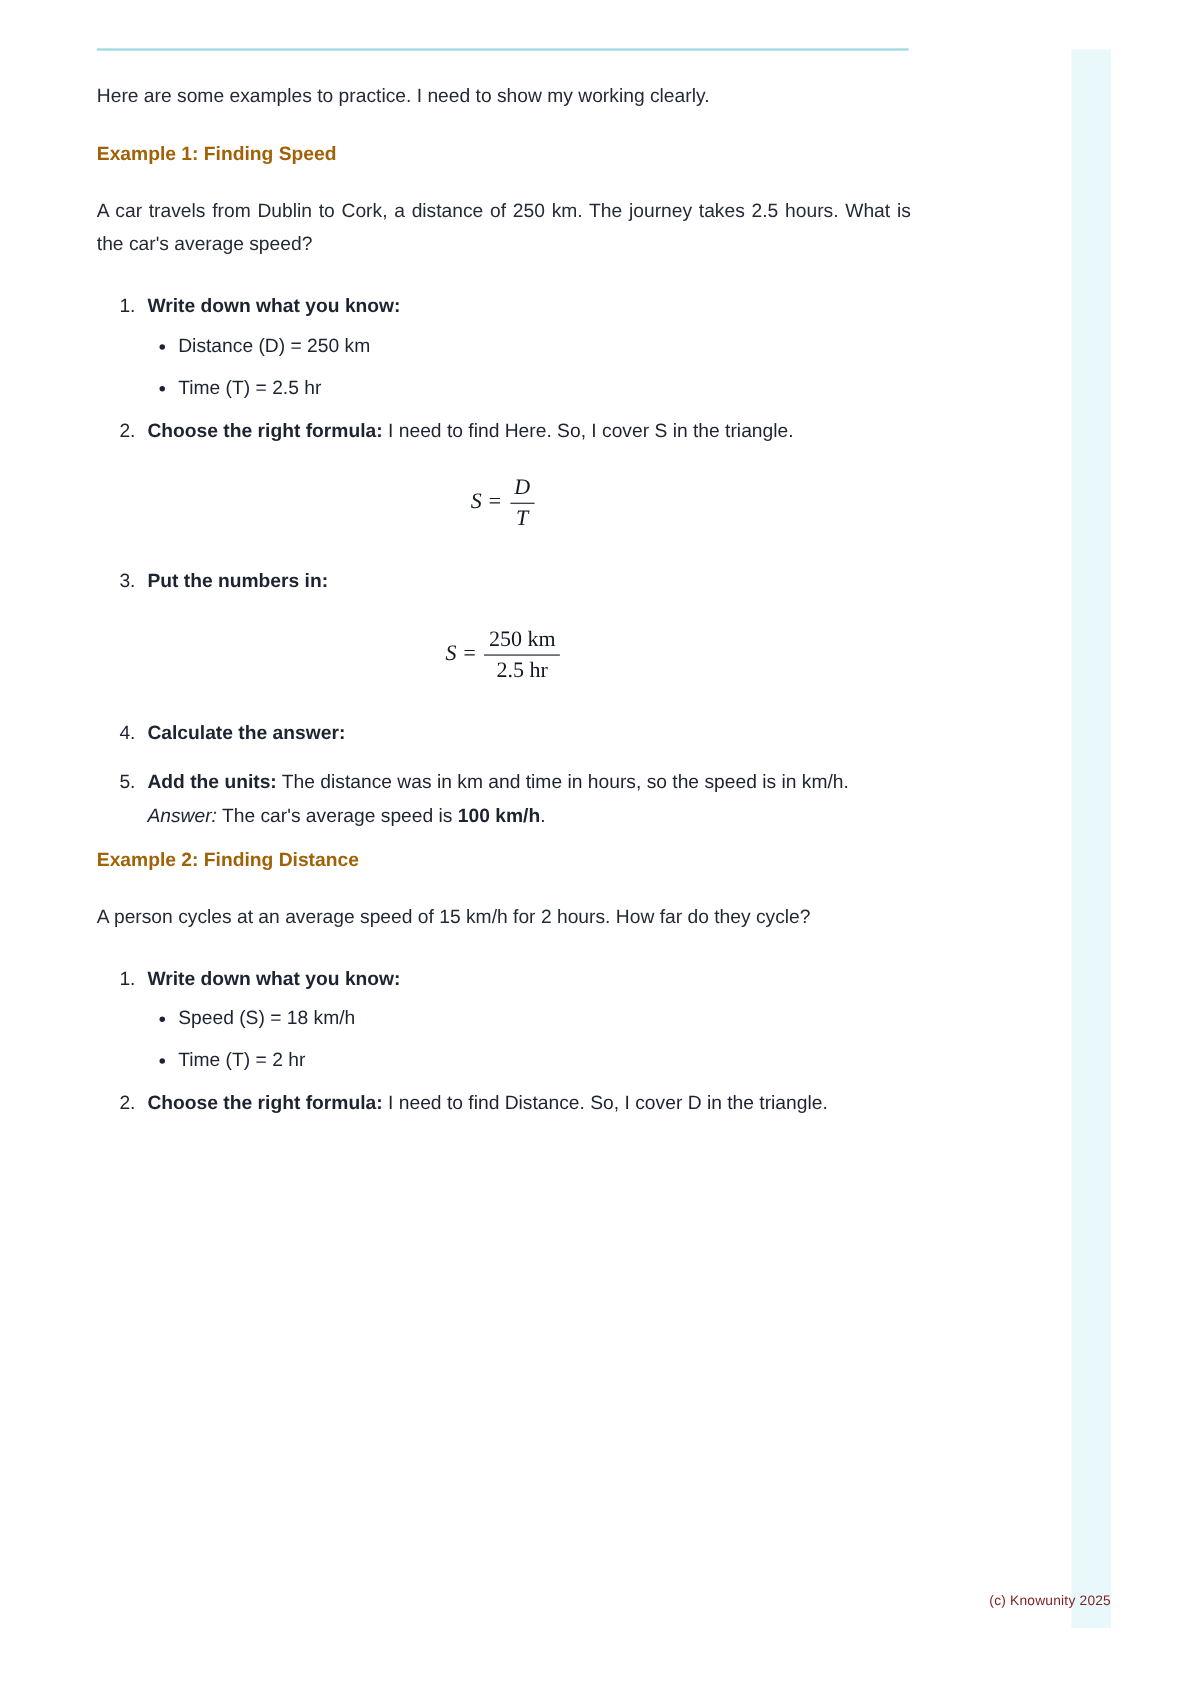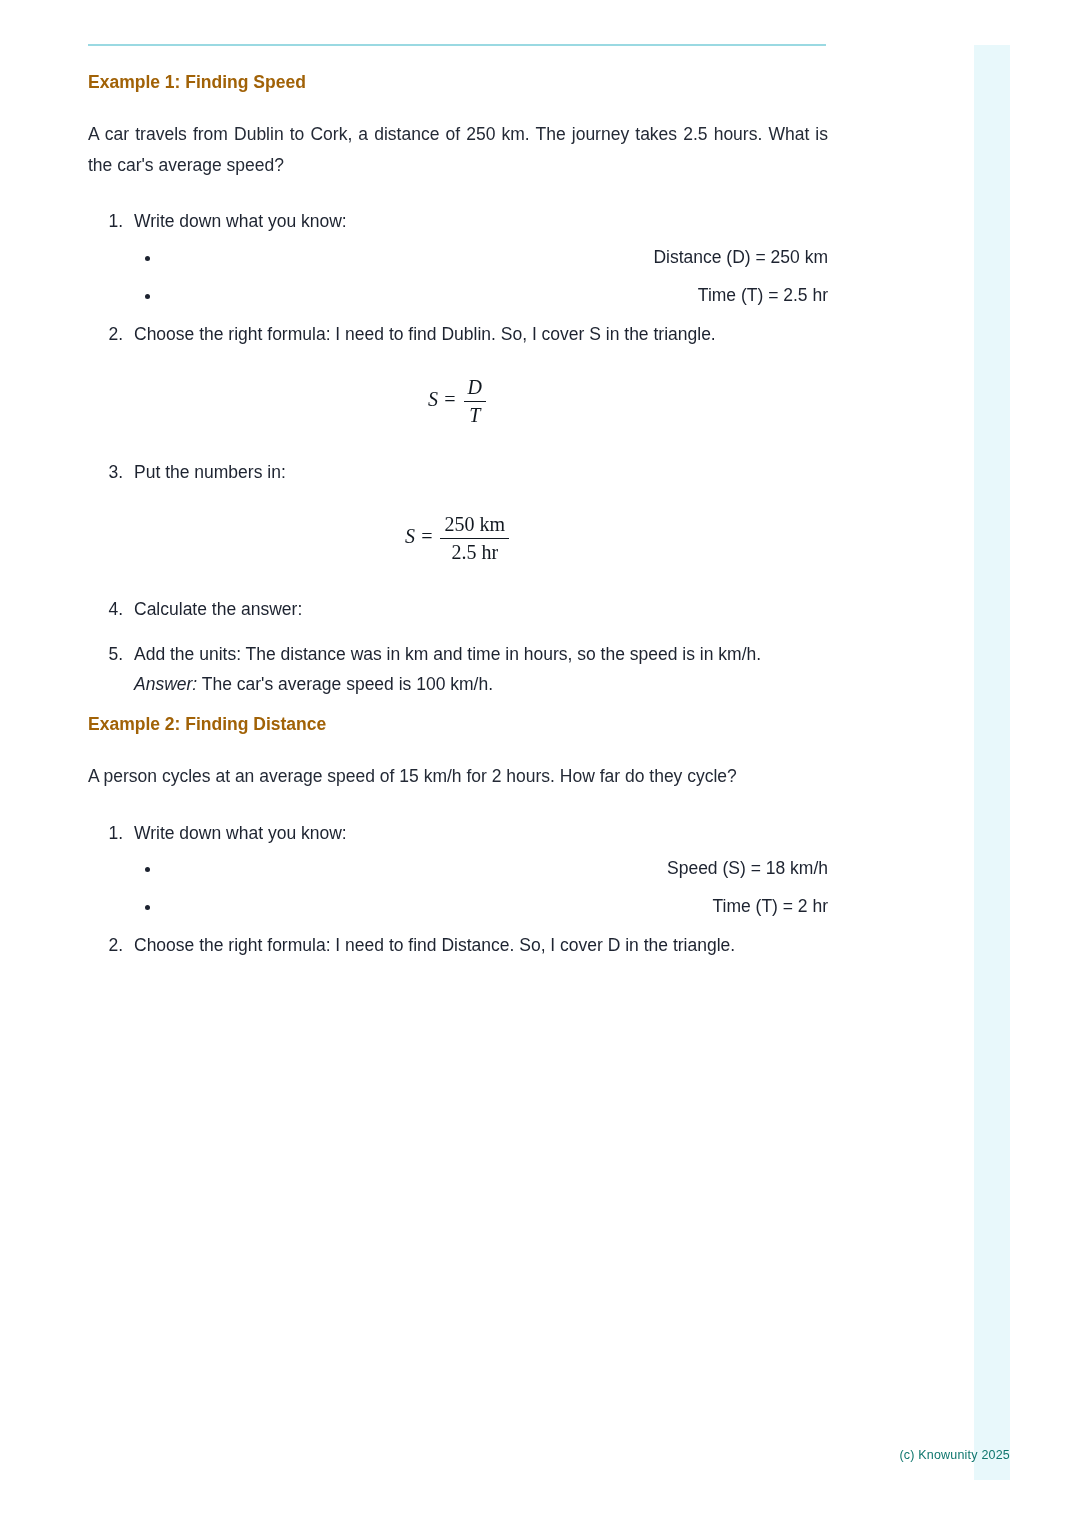--- a/index.html
+++ b/index.html
@@ -72,28 +72,27 @@
     margin-bottom: 14px;
     padding-left: 6px;
   }
   ol.steps > li.tight {
     margin-bottom: 6px;
   }
   ul.sub {
     list-style: disc;
     margin: 6px 0 6px 0;
     padding-left: 28px;
-    text-align: right;
   }
   ul.sub > li {
     margin-bottom: 10px;
     font-size: 17.5px;
     line-height: 1.6;
   }
-  .b { font-weight: normal; text-align: center; }
+  .b { font-weight: bold; text-align: center; }
   .formula {
     text-align: center;
     font-family: "Liberation Serif", serif;
     font-size: 20px;
     margin: 26px 0 30px 0;
     color: #111820;
   }
   .frac {
     display: inline-block;
     vertical-align: middle;
@@ -112,51 +111,52 @@
     font-style: italic;
   }
   .frac.upright .num, .frac.upright .den { font-style: normal; }
   .ital { font-style: italic; }
   .seq-var { font-style: italic; }
   .footer-note {
     position: absolute;
     right: 70px;
     bottom: 66px;
     font-size: 12.5px;
-    color: #0f766e;
+    color: #7f1d1d;
     letter-spacing: 0.2px;
     text-align: center;
   }
 </style>
 </head>
 <body>
 
 <div class="page">
 
   <div class="side-strip"></div>
 
   <div class="content">
 
     <div class="title-rule"></div>
 
+    <p class="para">Here are some examples to practice. I need to show my working clearly.</p>
 
     <h2 class="ex-head">Example 1: Finding Speed</h2>
 
     <p class="para justify">A car travels from Dublin to Cork, a distance of 250 km. The journey takes 2.5 hours. What is the car's average speed?</p>
 
     <ol class="steps">
       <li class="tight">
         <span class="b">Write down what you know:</span>
         <ul class="sub">
           <li>Distance (D) = 250 km</li>
           <li>Time (T) = 2.5 hr</li>
         </ul>
       </li>
       <li>
-        <span class="b">Choose the right formula:</span><span> I need to find Dublin. So, I cover S in the triangle.</span>
+        <span class="b">Choose the right formula:</span><span> I need to find Here. So, I cover S in the triangle.</span>
       </li>
     </ol>
 
     <div class="formula">
       <span class="seq-var">S =</span>
       <span class="frac">
         <span class="num">D</span>
         <span class="den">T</span>
       </span>
     </div>

